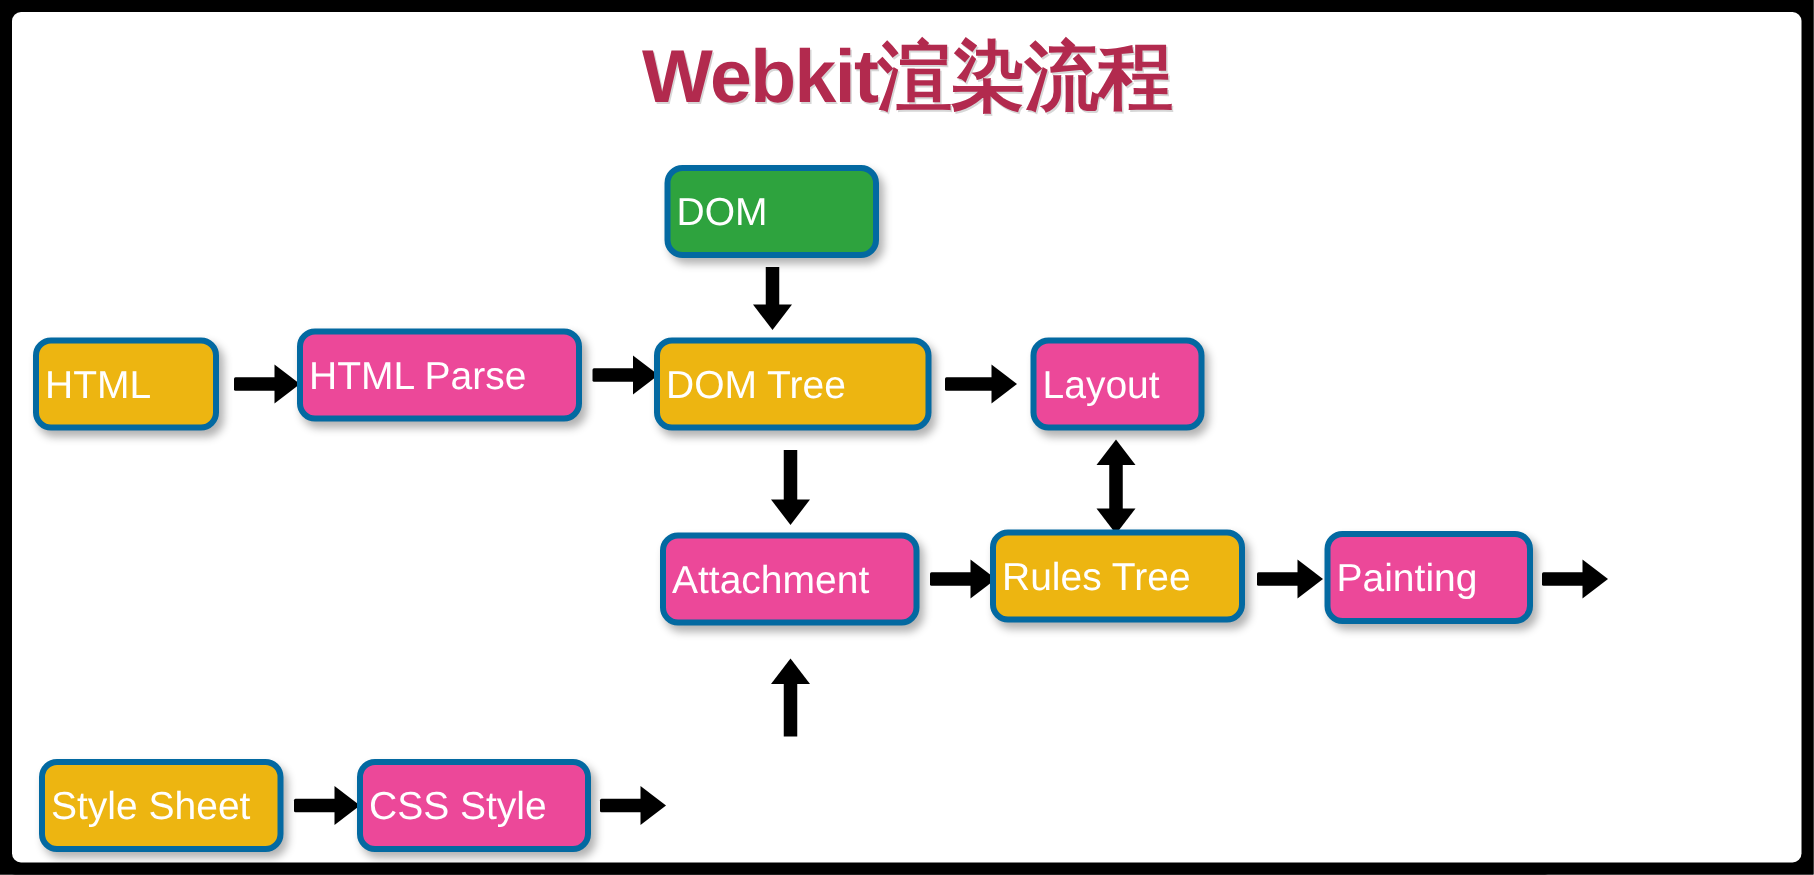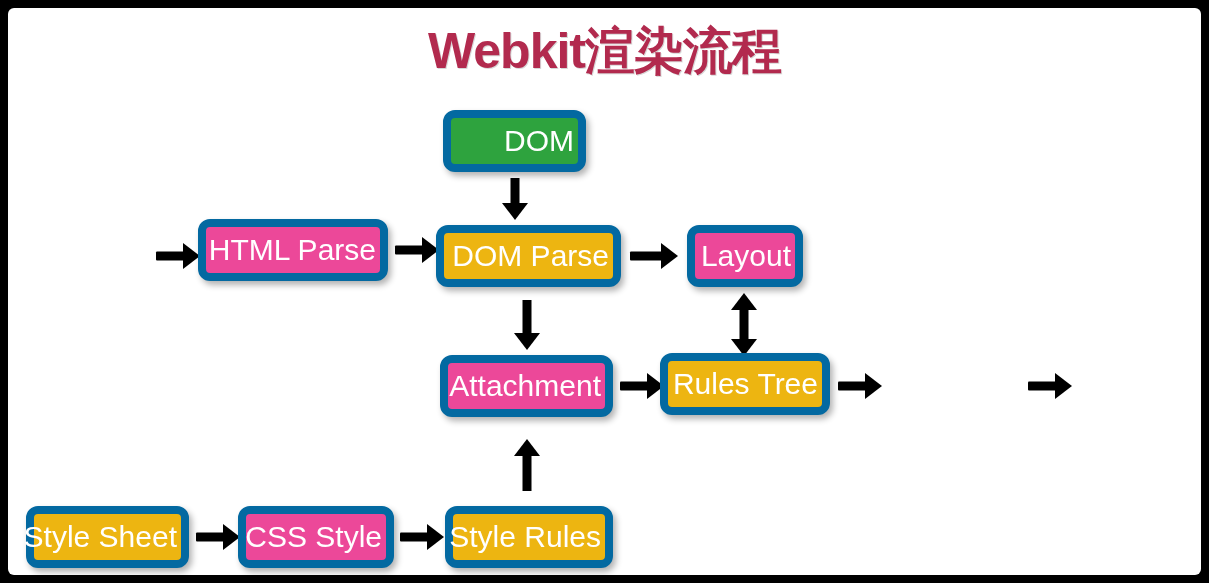--- a/index.html
+++ b/index.html
@@ -45,25 +45,25 @@
     letter-spacing: -1px;
     white-space: nowrap;
     text-shadow: 1px 1px 0 rgba(140,140,140,0.35);
   }
 
   
   .node {
     position: absolute;
     display: flex;
     align-items: center;
-    justify-content: flex-end;
+    justify-content: flex-start;
     border-radius: 12px;
-    border: 8px solid #0369a1;
+    border: 4px solid #0369a1;
     color: #ffffff;
-    font-size: 30px;
+    font-size: 26px;
     font-weight: 400;
     white-space: nowrap;
     box-shadow: 3px 4px 6px rgba(0,0,0,0.30);
     text-rendering: optimizeLegibility;
   }
   .node.amber  { background: #edb511; }
   .node.blue   { background: #ec4899; }
   .node.green  { background: #2ea33e; }
 
   .node-label { line-height: 1; padding: 0 4px; }
@@ -132,37 +132,40 @@
 
     <div class="node green" style="left:435px; top:102px; width:143px; height:62px;">
       <span class="node-label">DOM</span>
     </div>
 
     <div class="arrow-v" style="left:495px; top:170px; width:24px; height:42px;">
       <div class="shaft" style="top:0; height:28px;"></div>
       <div class="head-down"></div>
     </div>
 
+    <div class="node amber" style="left:14px; top:217px; width:124px; height:62px;">
+      <span class="node-label">HTML</span>
+    </div>
 
     <div class="arrow-h" style="left:148px; top:234px; width:44px; height:28px;">
       <div class="shaft" style="width:30px;"></div>
       <div class="head"></div>
     </div>
 
     <div class="node blue" style="left:190px; top:211px; width:190px; height:62px;">
       <span class="node-label">HTML Parse</span>
     </div>
 
     <div class="arrow-h" style="left:387px; top:228px; width:44px; height:28px;">
       <div class="shaft" style="width:30px;"></div>
       <div class="head"></div>
     </div>
 
     <div class="node amber" style="left:428px; top:217px; width:185px; height:62px;">
-      <span class="node-label">DOM Parse</span>
+      <span class="node-label">DOM Tree</span>
     </div>
 
     <div class="arrow-h" style="left:622px; top:234px; width:48px; height:28px;">
       <div class="shaft" style="width:33px;"></div>
       <div class="head"></div>
     </div>
 
     <div class="node blue" style="left:679px; top:217px; width:116px; height:62px;">
       <span class="node-label">Layout</span>
     </div>
@@ -189,20 +192,23 @@
 
     <div class="node amber" style="left:652px; top:345px; width:170px; height:62px;">
       <span class="node-label">Rules Tree</span>
     </div>
 
     <div class="arrow-h" style="left:830px; top:364px; width:44px; height:28px;">
       <div class="shaft" style="width:30px;"></div>
       <div class="head"></div>
     </div>
 
+    <div class="node blue" style="left:875px; top:346px; width:139px; height:62px;">
+      <span class="node-label">Painting</span>
+    </div>
 
     <div class="arrow-h" style="left:1020px; top:364px; width:44px; height:28px;">
       <div class="shaft" style="width:30px;"></div>
       <div class="head"></div>
     </div>
 
 
     <div class="arrow-v" style="left:507px; top:431px; width:24px; height:52px;">
       <div class="shaft" style="bottom:0; height:38px;"></div>
       <div class="head-up"></div>
@@ -219,18 +225,15 @@
 
     <div class="node blue" style="left:230px; top:498px; width:156px; height:62px;">
       <span class="node-label">CSS Style</span>
     </div>
 
     <div class="arrow-h" style="left:392px; top:515px; width:44px; height:28px;">
       <div class="shaft" style="width:30px;"></div>
       <div class="head"></div>
     </div>
 
-    <div class="node amber" style="left:437px; top:498px; width:168px; height:62px;">
-      <span class="node-label">Style Rules</span>
-    </div>
 
   </div>
 </div>
 
 </body></html>

